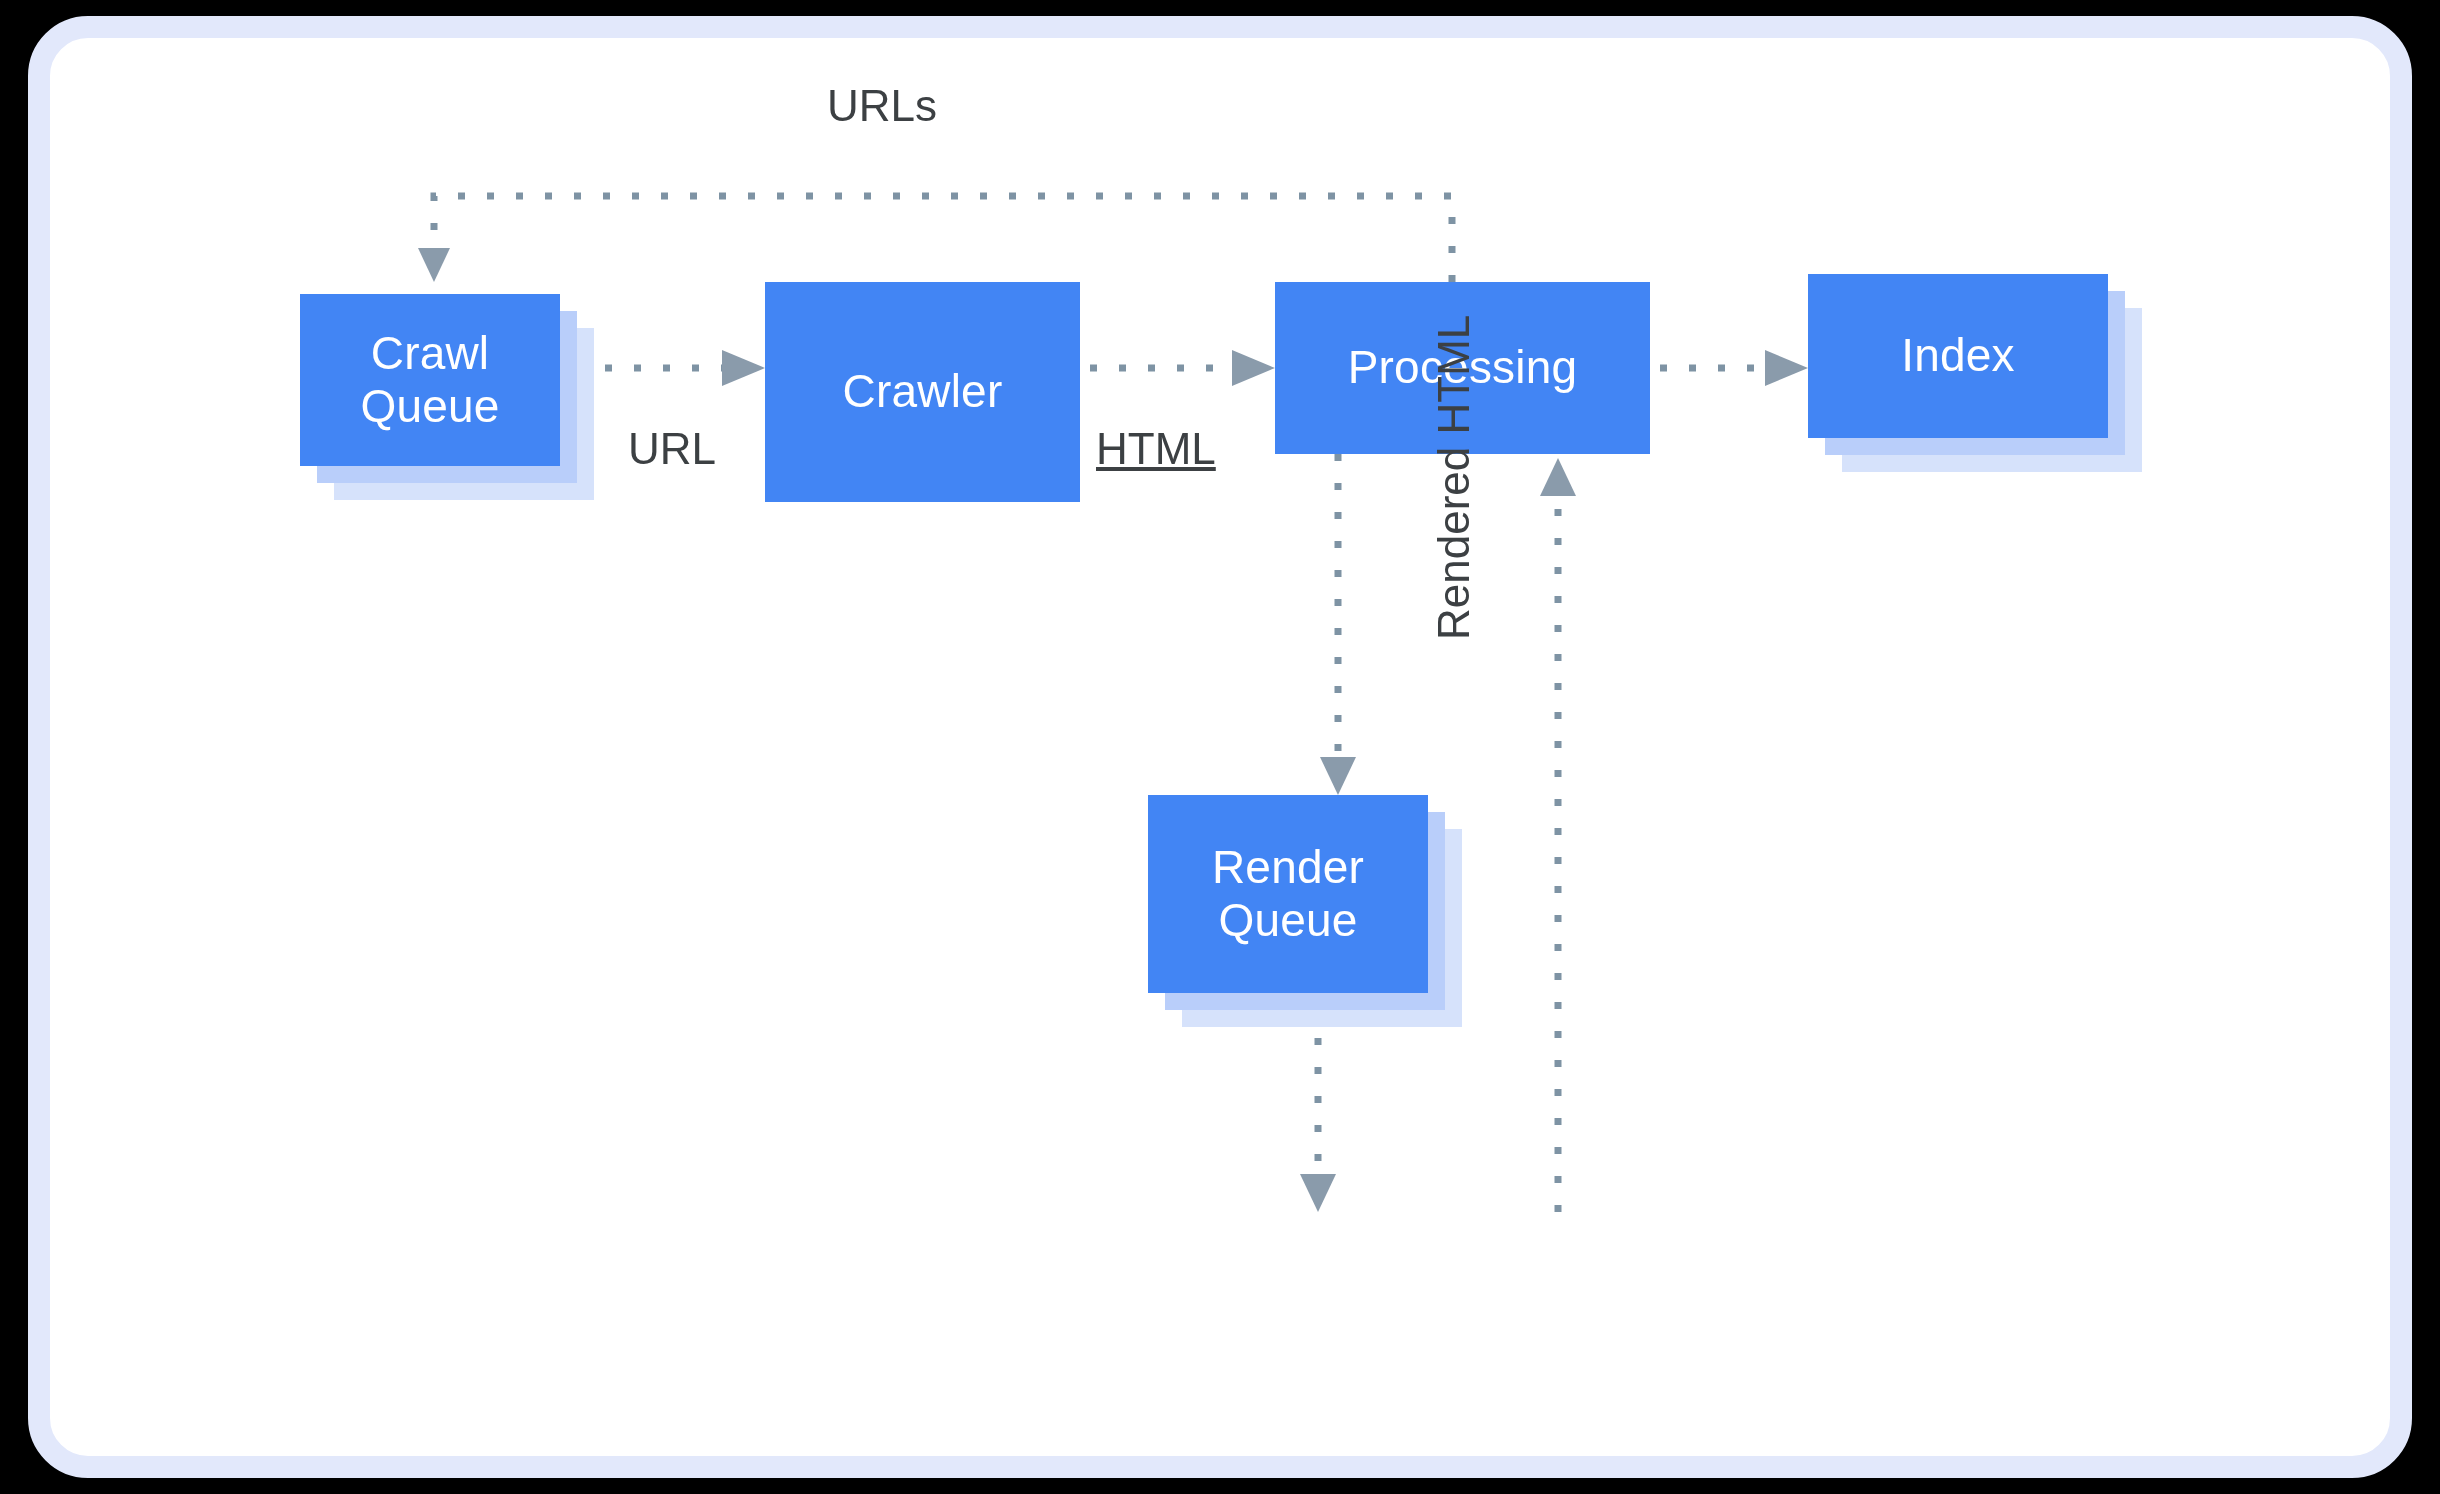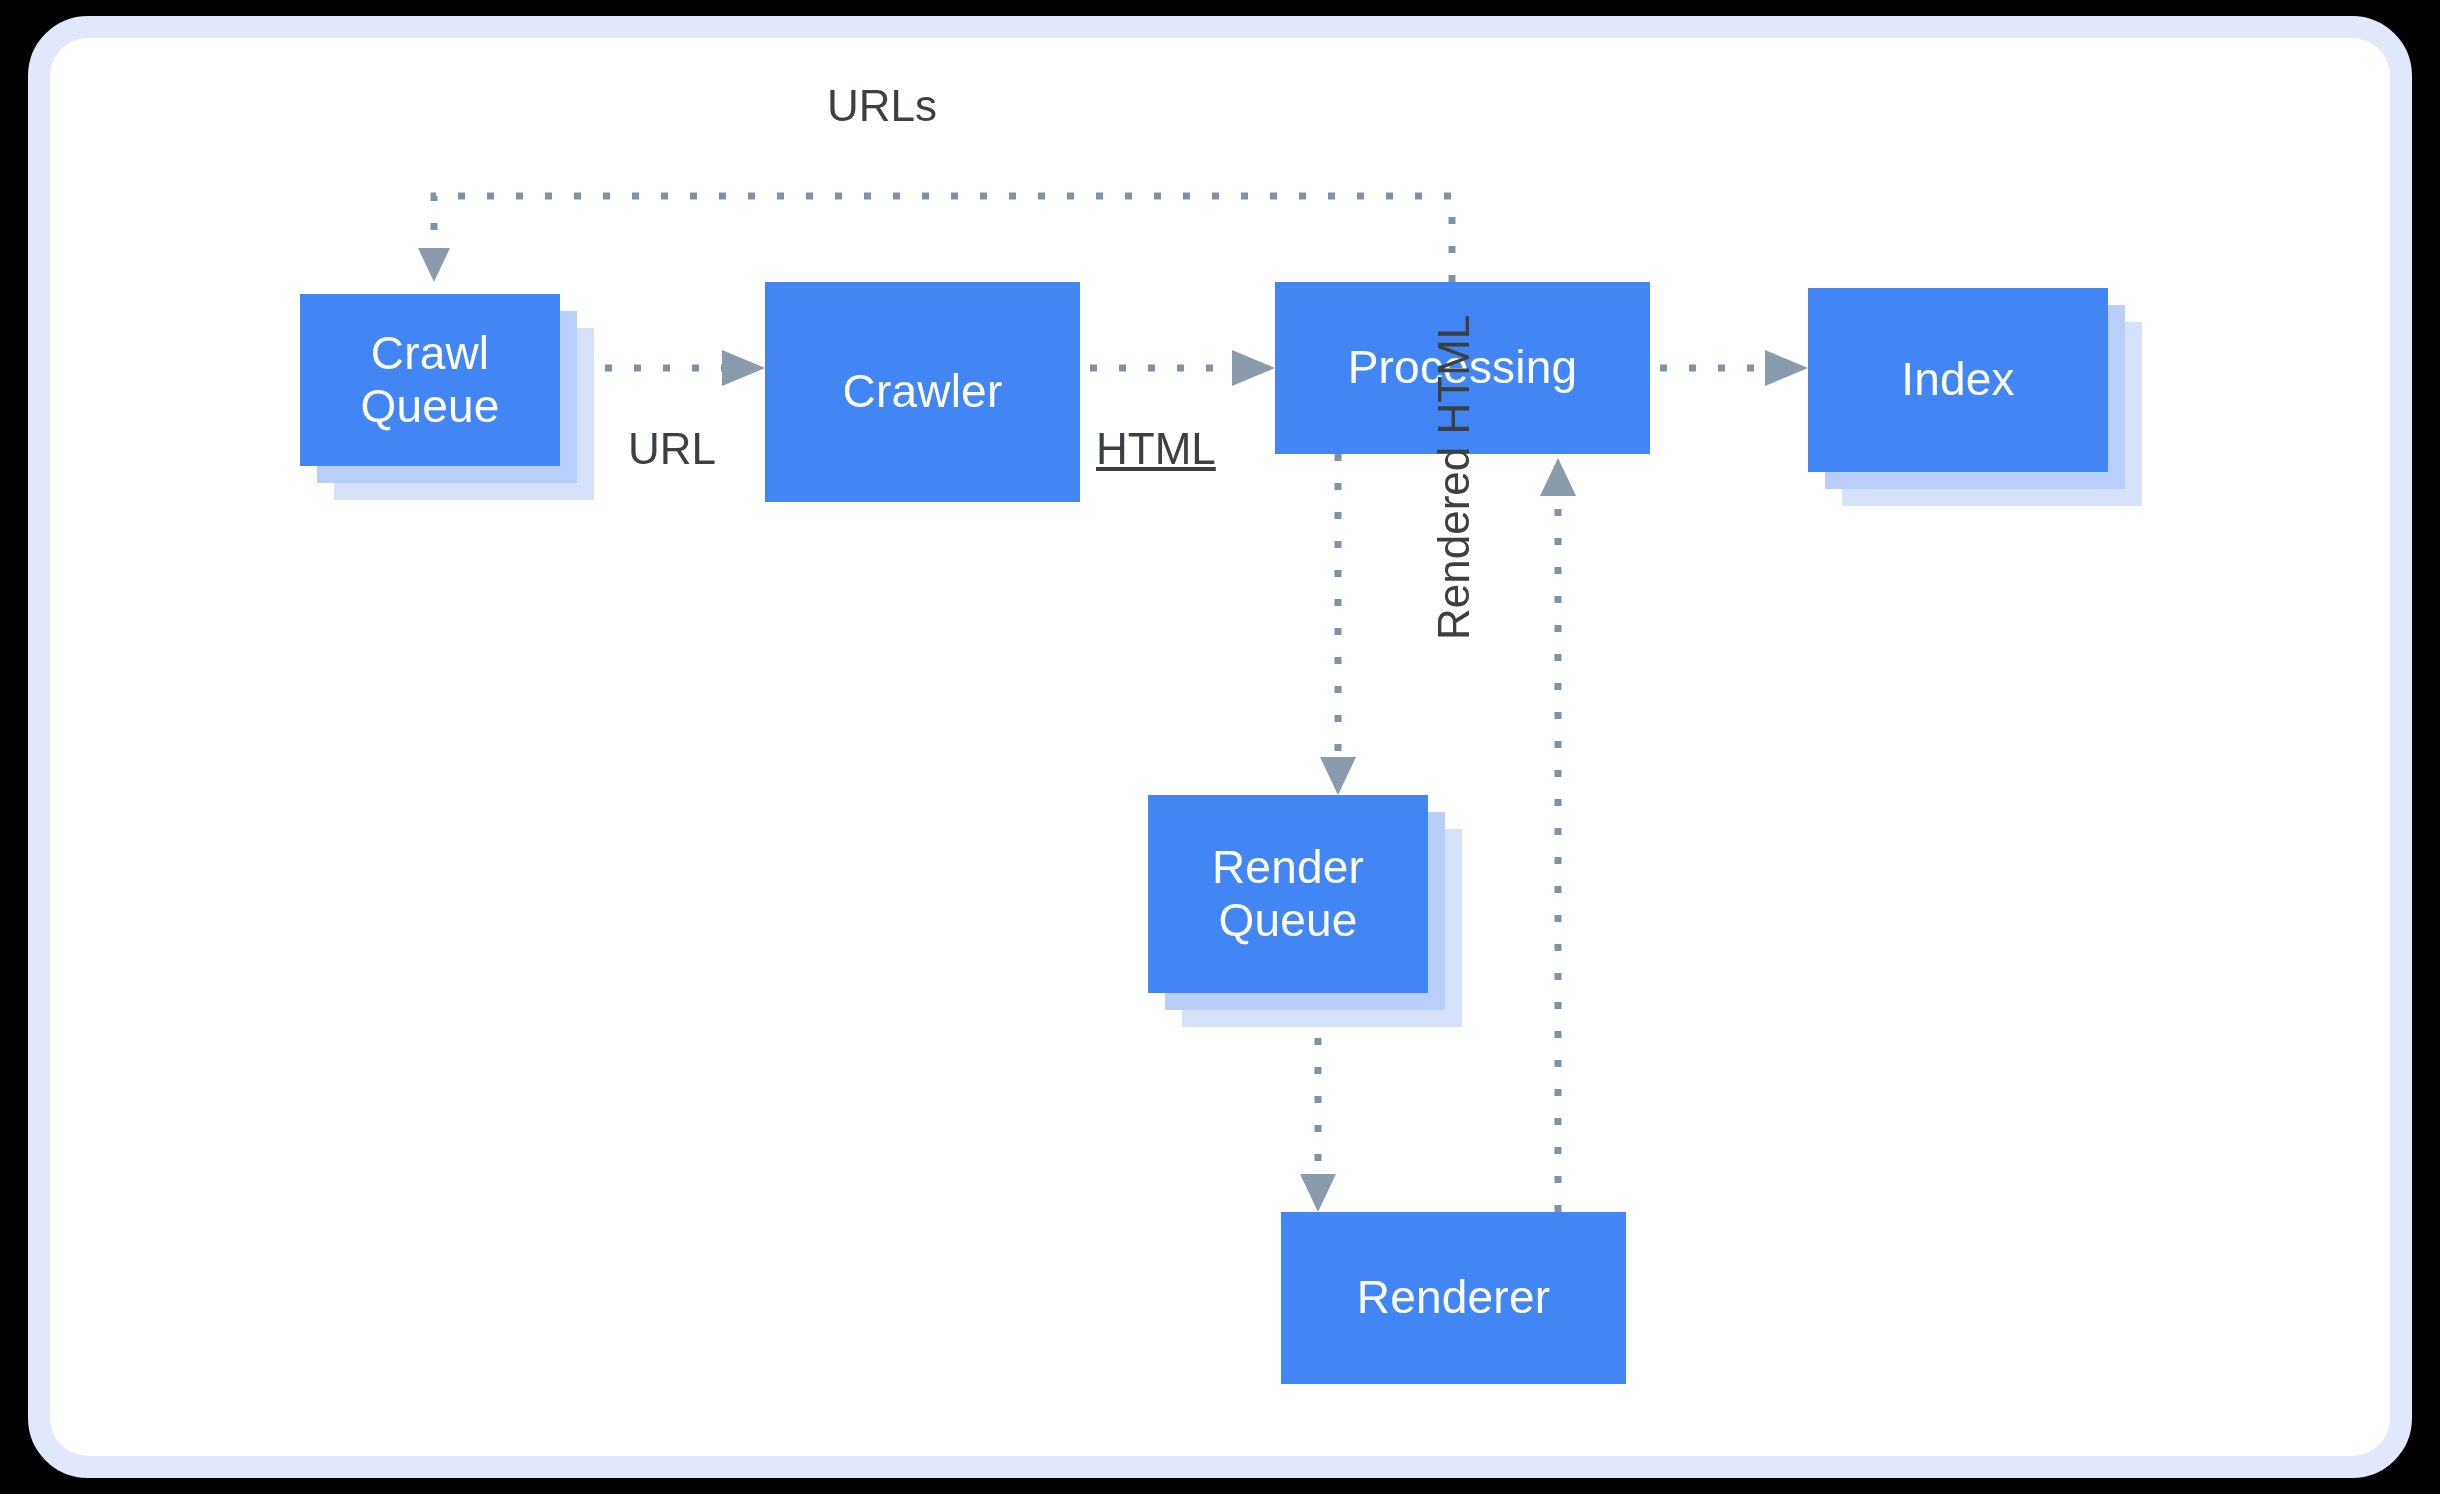--- a/index.html
+++ b/index.html
@@ -74,21 +74,21 @@
     text-align: center;
     letter-spacing: 0.2px;
     white-space: pre-line;
     font-weight: 400;
   }
 
   
   #node-crawl-queue   { left: 300px;  top: 282px;  width: 260px; height: 172px; margin-top: 12px; }
   #node-crawler       { left: 765px;  top: 282px;  width: 315px; height: 220px; border-radius: 19px; }
   #node-processing    { left: 1275px; top: 282px;  width: 375px; height: 172px; padding-left: 25px; }
-  #node-index         { left: 1808px; top: 288px;  width: 300px; height: 184px; }
+  #node-index         { left: 1808px; top: 274px;  width: 300px; height: 164px; }
   #node-render-queue  { left: 1148px; top: 795px;  width: 280px; height: 198px; }
   #node-renderer      { left: 1281px; top: 1212px; width: 345px; height: 172px; }
 
   
   .edge-label {
     position: absolute;
     color: #3c4043;
     font-size: 44px;
     line-height: 1;
     white-space: nowrap;
@@ -198,25 +198,20 @@
 
     <div class="node" id="node-render-queue">
       <div class="shadow2"></div>
       <div class="shadow1"></div>
       <div class="face">
         <span class="label">Render
 Queue</span>
       </div>
     </div>
 
-    <div class="node" id="node-renderer">
-      <div class="face">
-        <span class="label">Renderer</span>
-      </div>
-    </div>
 
     <div class="edge-label" id="label-urls">URLs</div>
     <div class="edge-label" id="label-url">URL</div>
     <div class="edge-label" id="label-html">HTML</div>
     <div class="edge-label" id="label-rendered-html">Rendered HTML</div>
 
   </div>
 </div>
 
 </body></html>

